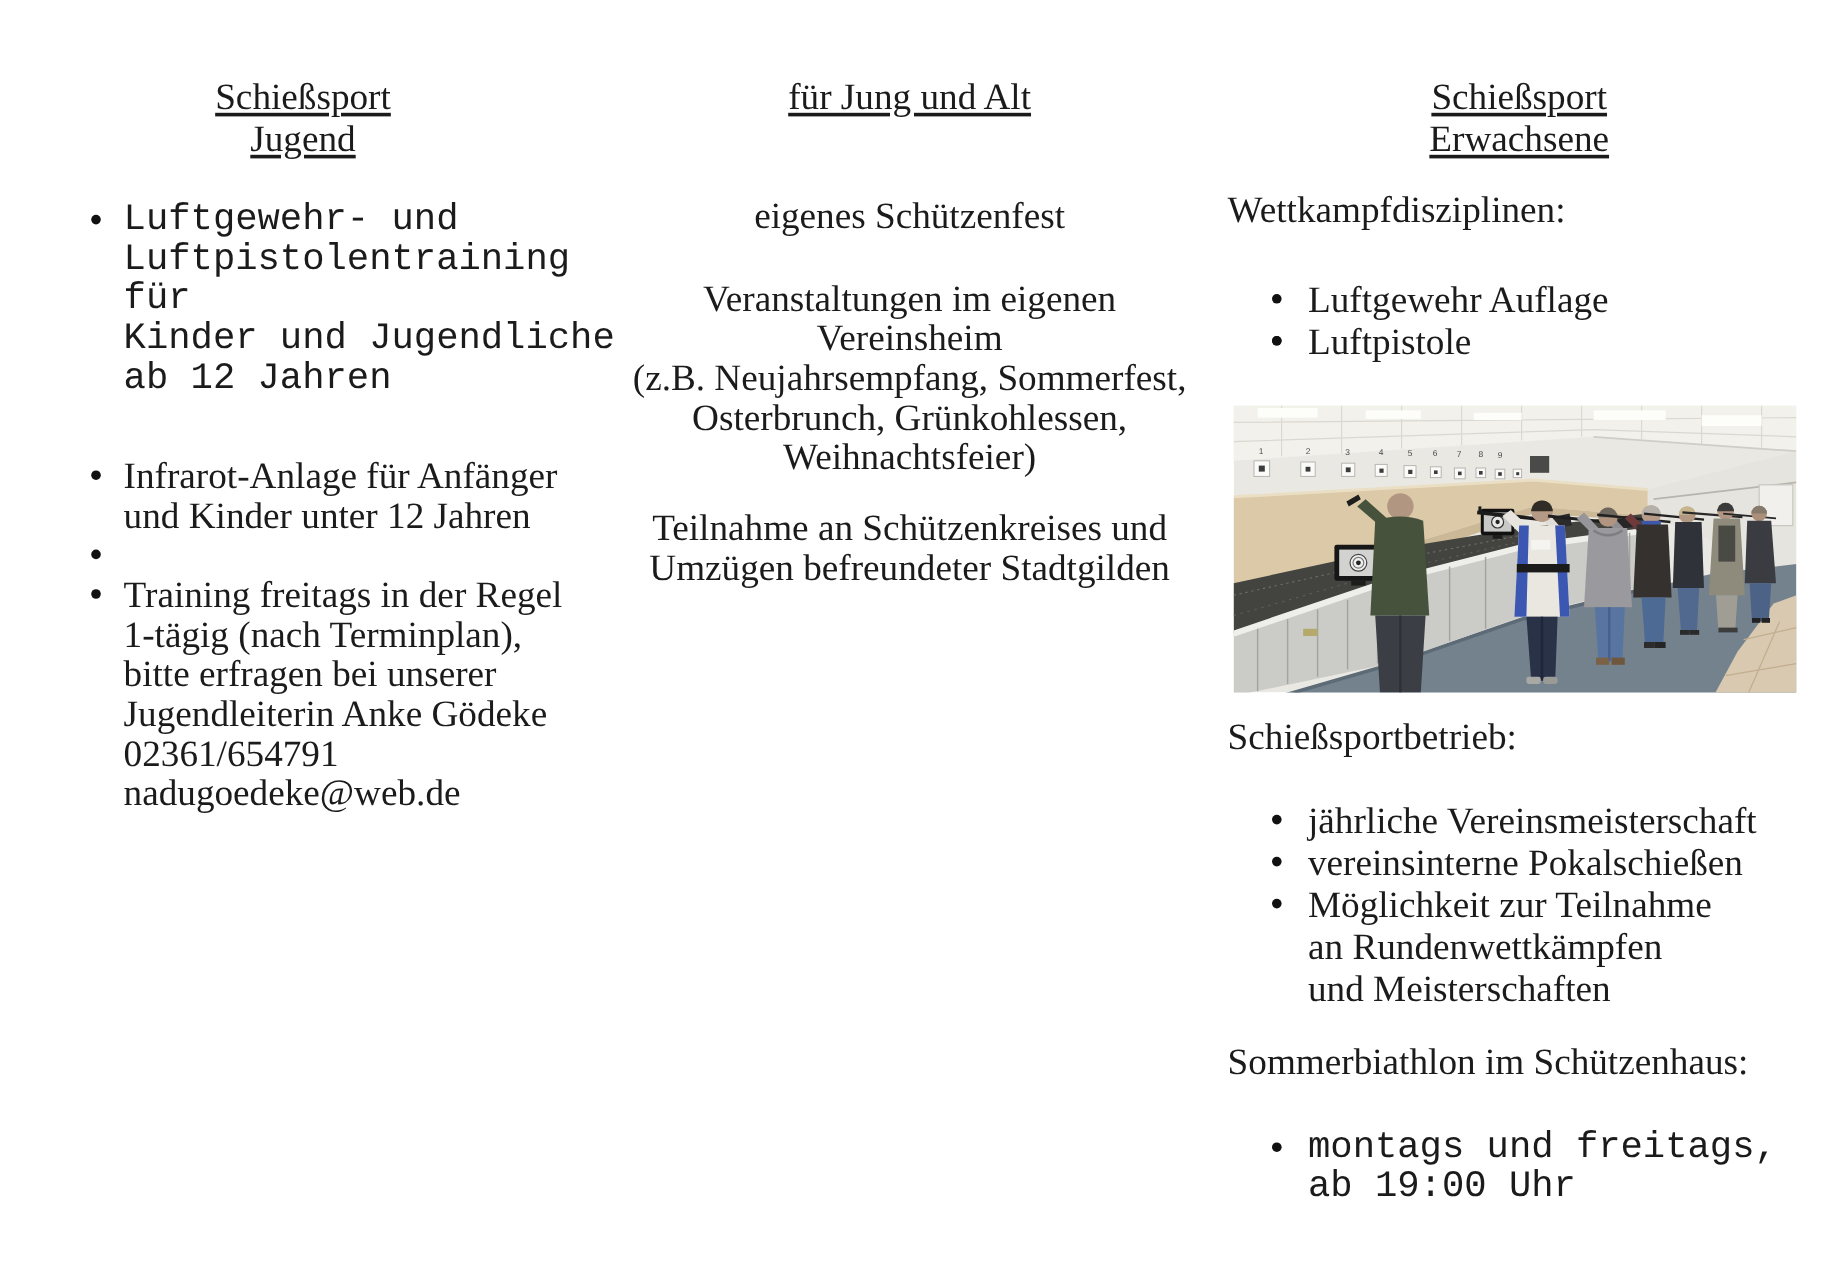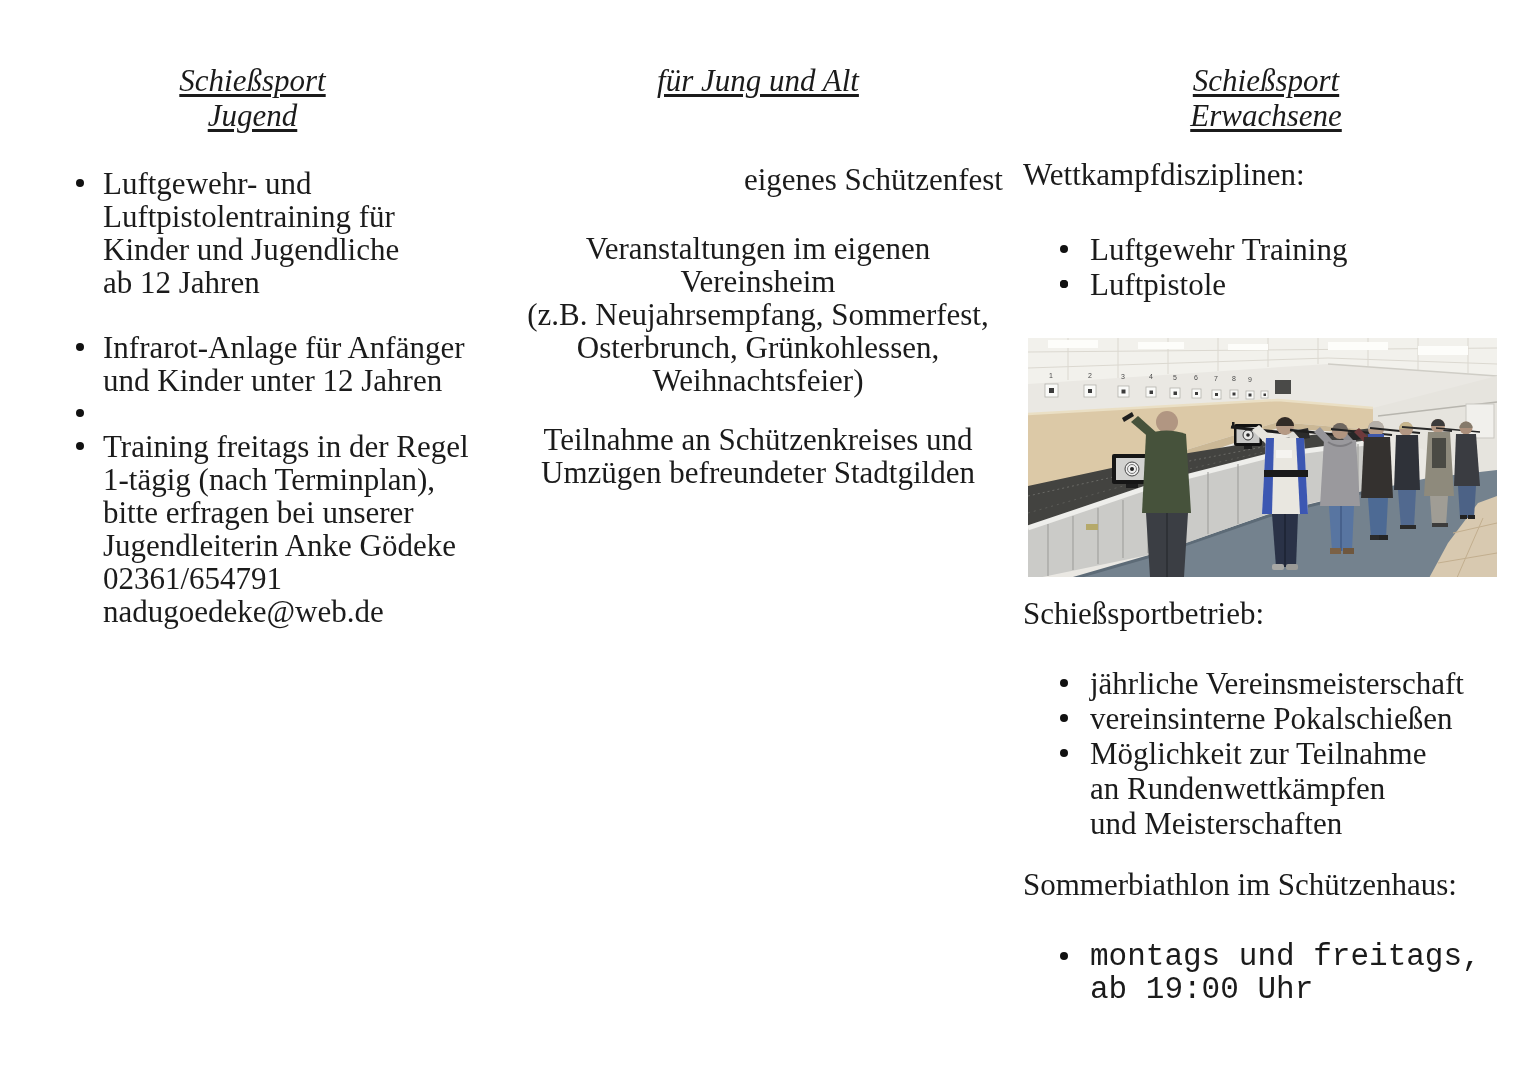--- a/index.html
+++ b/index.html
@@ -1,42 +1,42 @@
 <!DOCTYPE html>
 <html><head>
 <meta charset="utf-8">
 <style>
   * { margin:0; padding:0; box-sizing:border-box; }
   html,body { width:1519px; height:1071px; background:#ffffff; overflow:hidden; }
   body { position:relative; font-family:"Liberation Serif","DejaVu Serif",serif;
          color:#1b1b1b; font-size:31px; line-height:33px; }
   .abs { position:absolute; }
-  .hdr { text-align:center; line-height:35px;font-style:italic; }
+  .hdr { text-align:center; line-height:35px; }
   .hdr .u { text-decoration:underline; text-underline-offset:3px; }
   .pre { white-space:pre-line; }
   .center { text-align:center; }
 
   
   .h1 { left:60px;  top:63px; width:385px; }
   .h2 { left:513px; top:63px; width:490px; }
   .h3 { left:1023px;top:63px; width:486px; }
 
   
   .c1-list { left:76px; top:167px; width:460px; list-style:none; }
   .c1-list li { position:relative; padding-left:27px; }
-  .c1-list li.m1 { margin-bottom:32px; }
+  .c1-list li.m1 { margin-bottom:48px;font-family:Liberation Mono, monospace; }
   .c1-list li.m2 { }
   .c1-list li.m3 { margin-bottom:33px; }
 
   .dot { position:absolute; left:0; top:12px; width:8px; height:8px;
          border-radius:50%; background:#111; }
 
   
   .t-p { left:513px; width:490px; }
-  .t-p1 { top:163px;text-align:right; }
+  .t-p1 { top:163px; }
   .t-p2 { top:232px; }
   .t-p3 { top:423px; }
 
   
   .e-block { left:1023px; width:486px; }
   .e-s1-title { top:158px; }
   .e-list { list-style:none; width:486px; }
   .e-list li { position:relative; padding-left:67px; line-height:35px; }
   .e-list .dot { left:37px; top:13px; }
   .e-s1-list { top:232px; }
@@ -88,21 +88,21 @@
 Umzügen befreundeter Stadtgilden</p>
 
 <div class="abs hdr h3">
   <div><span class="u">Schießsport</span></div>
   <div><span class="u">Erwachsene</span></div>
 </div>
 
 <p class="abs e-block e-s1-title">Wettkampfdisziplinen:</p>
 
 <ul class="abs e-block e-list e-s1-list">
-  <li><span class="dot"></span><span class="pre">Luftgewehr Training</span></li>
+  <li><span class="dot"></span><span class="pre">Luftgewehr Auflage</span></li>
   <li><span class="dot"></span></li>
   <li><span class="dot"></span><span class="pre">Luftpistole</span></li>
 </ul>
 
 <figure class="abs photo">
 <svg width="469" height="239" viewBox="0 0 469 239" xmlns="http://www.w3.org/2000/svg">
 
   <rect x="0" y="0" width="469" height="239" fill="#eae8e3"></rect>
 
   <g>

